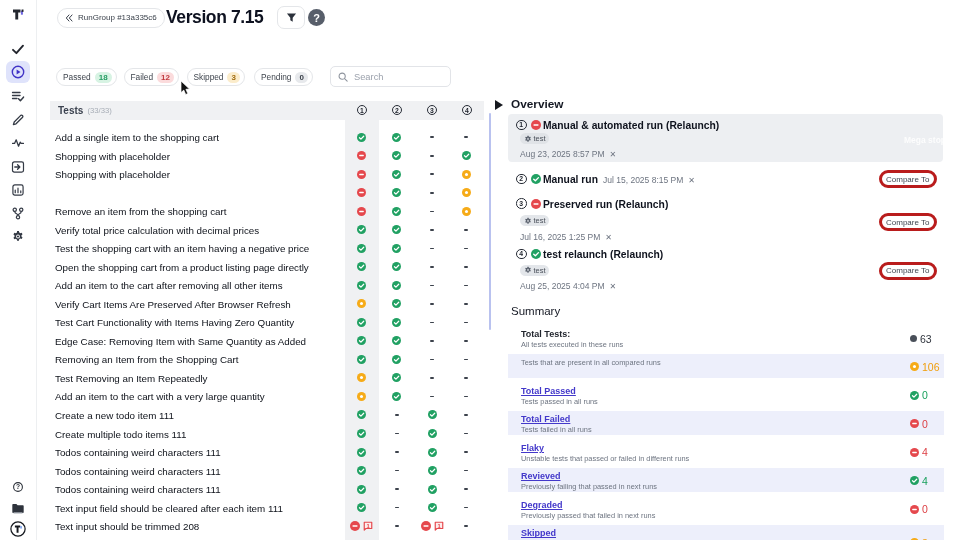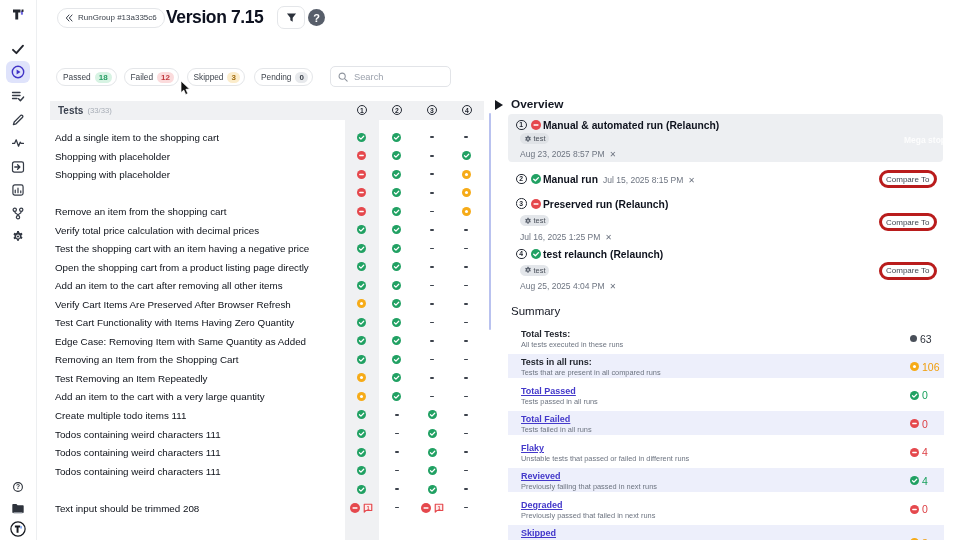--- a/index.html
+++ b/index.html
@@ -481,20 +481,41 @@
         </svg>
       </div>
       <div class="tc" style="left:365px">
         <span class="dash"></span>
       </div>
       <div class="tc" style="left:399px">
         <span class="dash"></span>
       </div>
     </div>
 <div class="trow">
+      <div class="tname">Create a new todo item 111</div>
+      <div class="tc" style="left:294px">
+        <svg width="9" height="9" viewBox="0 0 11 11">
+          <circle cx="5.5" cy="5.5" r="5.5" fill="#21a163"></circle>
+          <path d="M3 5.8 l1.8 1.7 L8.2 4" stroke="#fff" stroke-width="1.5" fill="none" stroke-linecap="round" stroke-linejoin="round"></path>
+        </svg>
+      </div>
+      <div class="tc" style="left:329.5px">
+        <span class="dash"></span>
+      </div>
+      <div class="tc" style="left:365px">
+        <svg width="9" height="9" viewBox="0 0 11 11">
+          <circle cx="5.5" cy="5.5" r="5.5" fill="#21a163"></circle>
+          <path d="M3 5.8 l1.8 1.7 L8.2 4" stroke="#fff" stroke-width="1.5" fill="none" stroke-linecap="round" stroke-linejoin="round"></path>
+        </svg>
+      </div>
+      <div class="tc" style="left:399px">
+        <span class="dash"></span>
+      </div>
+    </div>
+<div class="trow">
       <div class="tname">Create multiple todo items 111</div>
       <div class="tc" style="left:294px">
         <svg width="9" height="9" viewBox="0 0 11 11">
           <circle cx="5.5" cy="5.5" r="5.5" fill="#21a163"></circle>
           <path d="M3 5.8 l1.8 1.7 L8.2 4" stroke="#fff" stroke-width="1.5" fill="none" stroke-linecap="round" stroke-linejoin="round"></path>
         </svg>
       </div>
       <div class="tc" style="left:329.5px">
         <span class="dash"></span>
       </div>
@@ -565,20 +586,21 @@
         <svg width="9" height="9" viewBox="0 0 11 11">
           <circle cx="5.5" cy="5.5" r="5.5" fill="#21a163"></circle>
           <path d="M3 5.8 l1.8 1.7 L8.2 4" stroke="#fff" stroke-width="1.5" fill="none" stroke-linecap="round" stroke-linejoin="round"></path>
         </svg>
       </div>
       <div class="tc" style="left:399px">
         <span class="dash"></span>
       </div>
     </div>
 <div class="trow">
+      <div class="tname">Text input field should be cleared after each item 111</div>
       <div class="tc" style="left:294px">
         <svg width="9" height="9" viewBox="0 0 11 11">
           <circle cx="5.5" cy="5.5" r="5.5" fill="#21a163"></circle>
           <path d="M3 5.8 l1.8 1.7 L8.2 4" stroke="#fff" stroke-width="1.5" fill="none" stroke-linecap="round" stroke-linejoin="round"></path>
         </svg>
       </div>
       <div class="tc" style="left:329.5px">
         <span class="dash"></span>
       </div>
       <div class="tc" style="left:365px">
@@ -691,21 +713,20 @@
       </div>
       <div class="sval" style="color:#30353e;">
         <svg width="7" height="7" viewBox="0 0 8 8">
           <circle cx="4" cy="4" r="4" fill="#494f59"></circle>
         </svg>
         <span class="svnum">63</span>
       </div>
     </div>
 <div class="srow lav">
       <div class="sleft">
-        <span class="stitle">Tests in all runs:</span>
         <div class="ssub">Tests that are present in all compared runs</div>
       </div>
       <div class="sval" style="color:#f09e0c;">
         <svg width="9" height="9" viewBox="0 0 10 10">
           <circle cx="5" cy="5" r="5" fill="#f6ab18"></circle>
           <circle cx="5" cy="5" r="1.7" fill="#fff"></circle>
         </svg>
         <span class="svnum">106</span>
       </div>
     </div>

